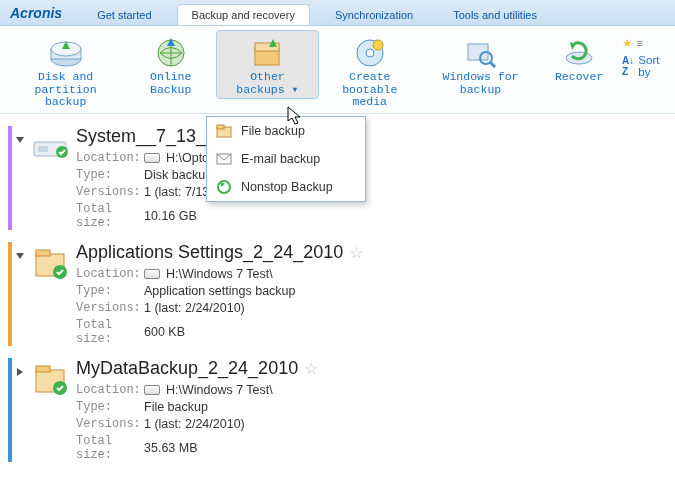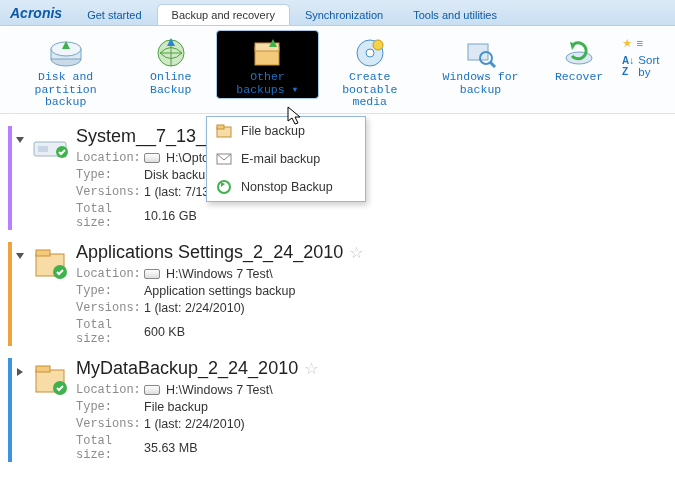--- a/index.html
+++ b/index.html
@@ -1,27 +1,27 @@
 <!DOCTYPE html>
 <html><head>
 <meta charset="utf-8">
 <style>
 * { box-sizing: border-box; margin: 0; padding: 0; font-family: "Segoe UI", Tahoma, sans-serif; }
 body { width: 675px; height: 500px; background: #fff; overflow: hidden; font-size: 13px; color: #333; }
 
 
-.tabstrip { height: 26px; background: linear-gradient(#dceaf7,#c9dff2); display: flex; align-items: end; padding-left: 6px; border-bottom: 1px solid #b7d0e6; }
+.tabstrip { height: 26px; background: linear-gradient(#dceaf7,#c9dff2); display: flex; align-items: end; padding-left: 6px; border-bottom: 1px solid #b7d0e6; gap: 10px; }
 .brand { color: #0b5aa6; font-style: italic; font-weight: bold; font-size: 14px; padding: 4px 10px 4px 4px; }
 .tab { padding: 4px 14px; font-size: 11px; color: #0b5aa6; border: 1px solid transparent; border-bottom: none; border-radius: 5px 5px 0 0; cursor: pointer; }
 .tab.active { background: #fff; border-color: #b7d0e6; color: #333; }
 
 
 .ribbon { height: 88px; background: #fbfdff; border-bottom: 1px solid #d7e4f0; display: flex; align-items: flex-start; padding: 4px 6px; }
 .rbtn { display: flex; flex-direction: column; align-items: center; justify-content: flex-start; padding: 4px 8px 2px; border: 1px solid transparent; border-radius: 4px; cursor: pointer; min-width: 78px; }
-.rbtn.active { background: #000000; border-color: #a8cbe8; }
+.rbtn.active { background: #e5e5e5; border-color: #a8cbe8; }
 .rbtn .ricon { width: 40px; height: 36px; display: flex; align-items: center; justify-content: center; }
 .rbtn .rlabel { text-align: center; font-size: 11.5px; color: #1b72c4; line-height: 1.1; font-family: Liberation Mono, monospace; }
 .side-tools { margin-left: auto; display: flex; flex-direction: column; gap: 4px; padding: 6px 4px; }
 .side-tool { display: flex; align-items: center; gap: 4px; color: #1b72c4; font-size: 11.5px; cursor: pointer; }
 
 
 .dropdown { position: absolute; left: 206px; top: 116px; width: 160px; background: #fff; border: 1px solid #93b8d9; box-shadow: 2px 3px 6px rgba(0,0,0,.2); z-index: 20; }
 .dropdown .ditem { display: flex; align-items: center; gap: 8px; padding: 5px 8px; font-size: 12.5px; cursor: pointer; }
 .dicon { width: 18px; height: 18px; display: flex; align-items: center; justify-content: center; }
 

